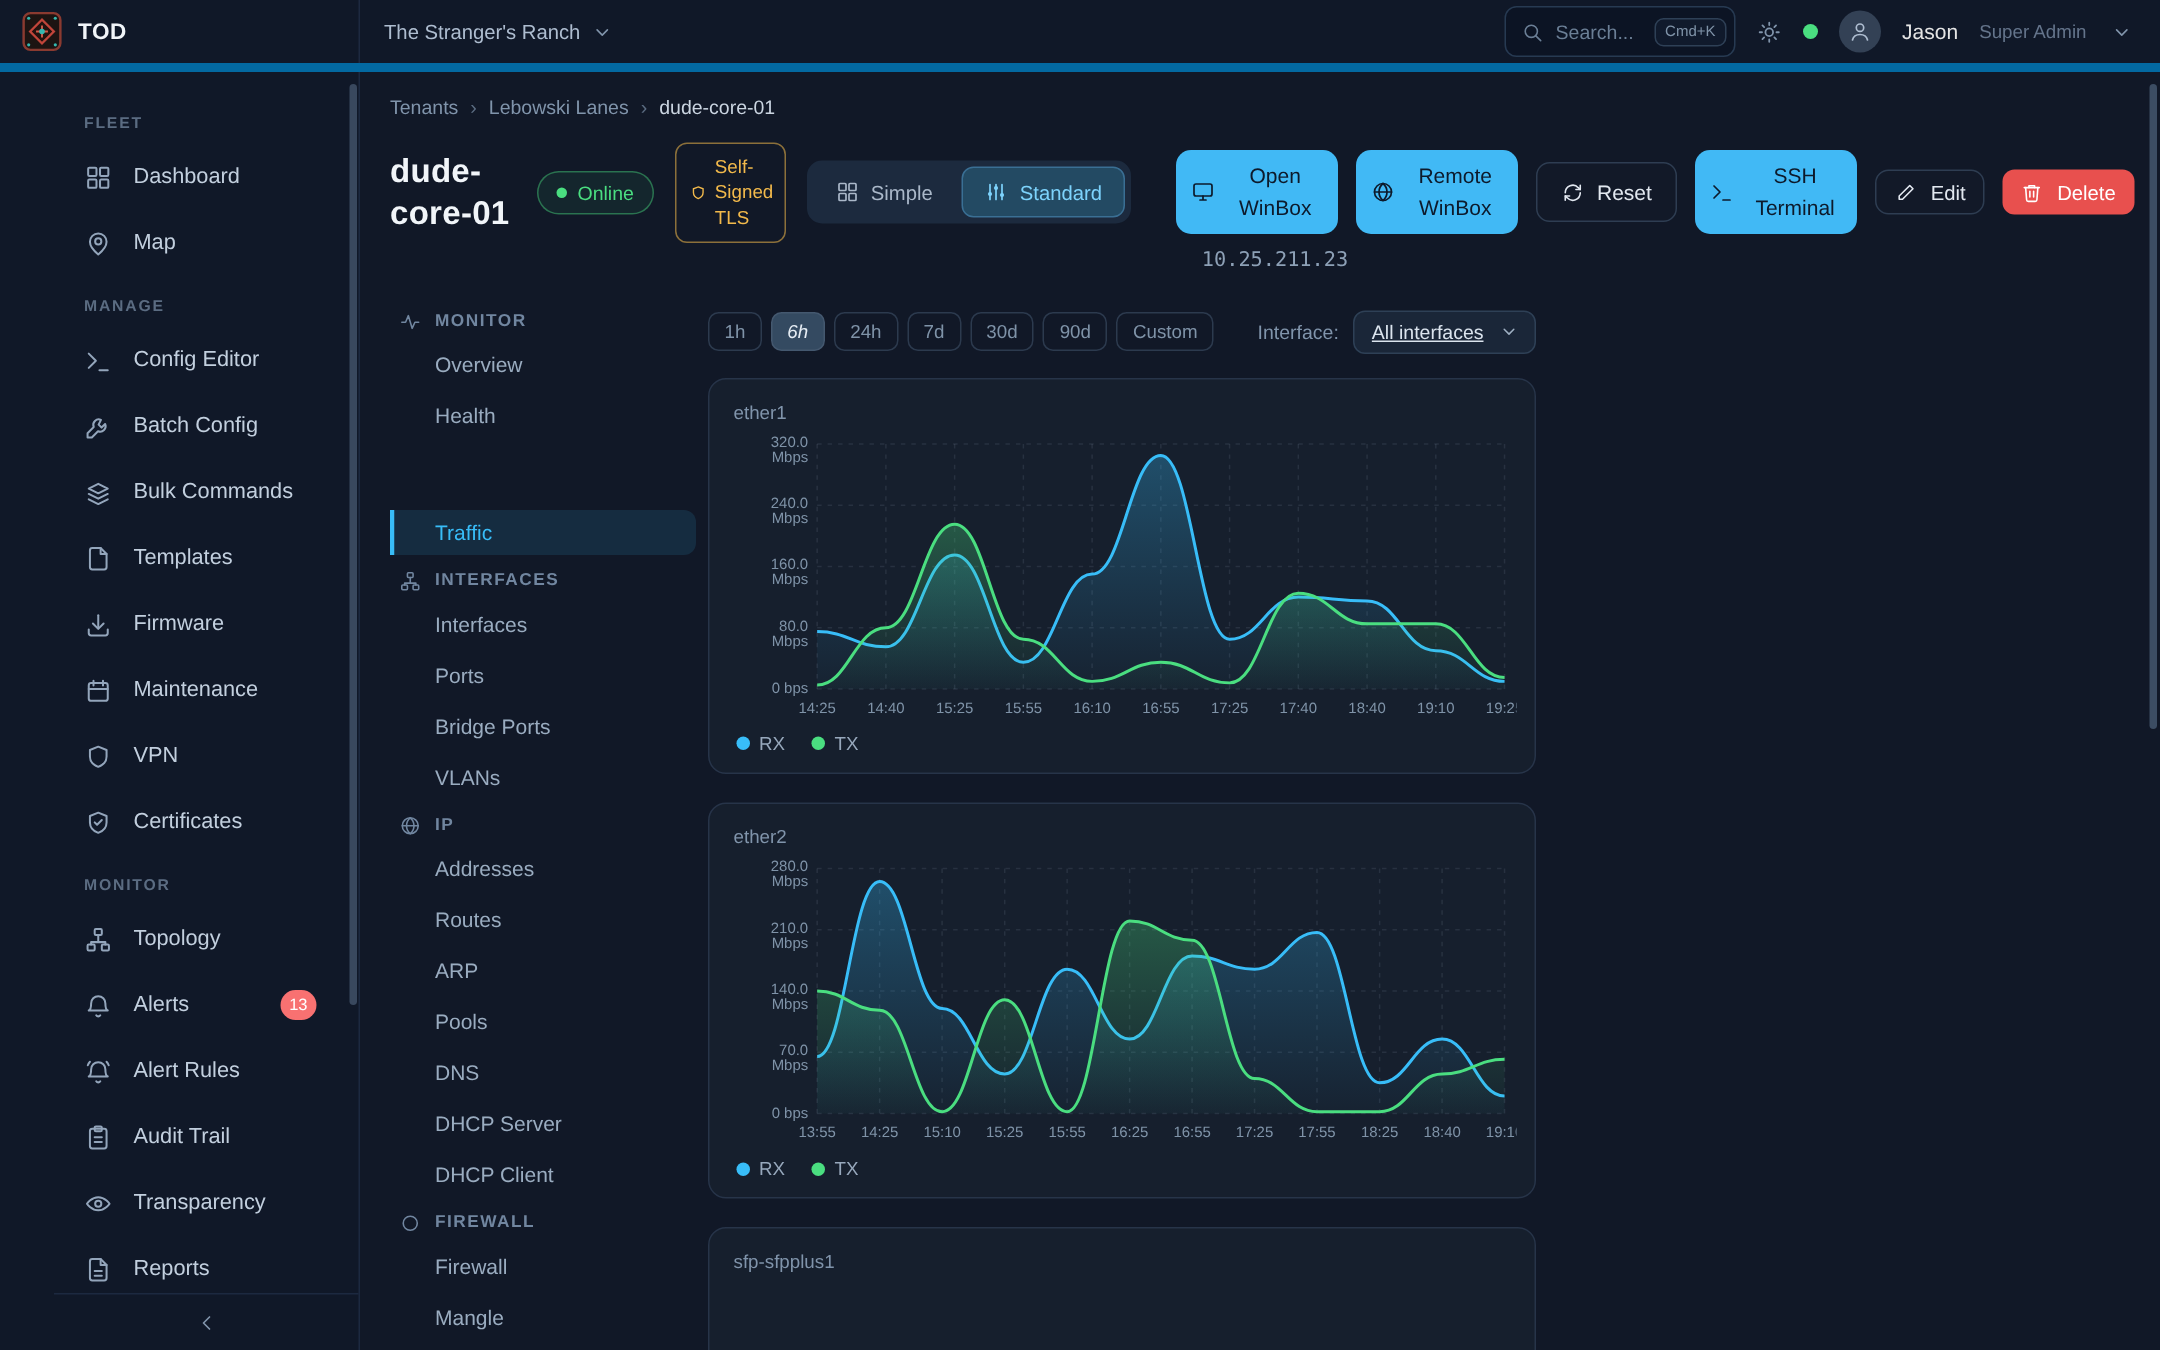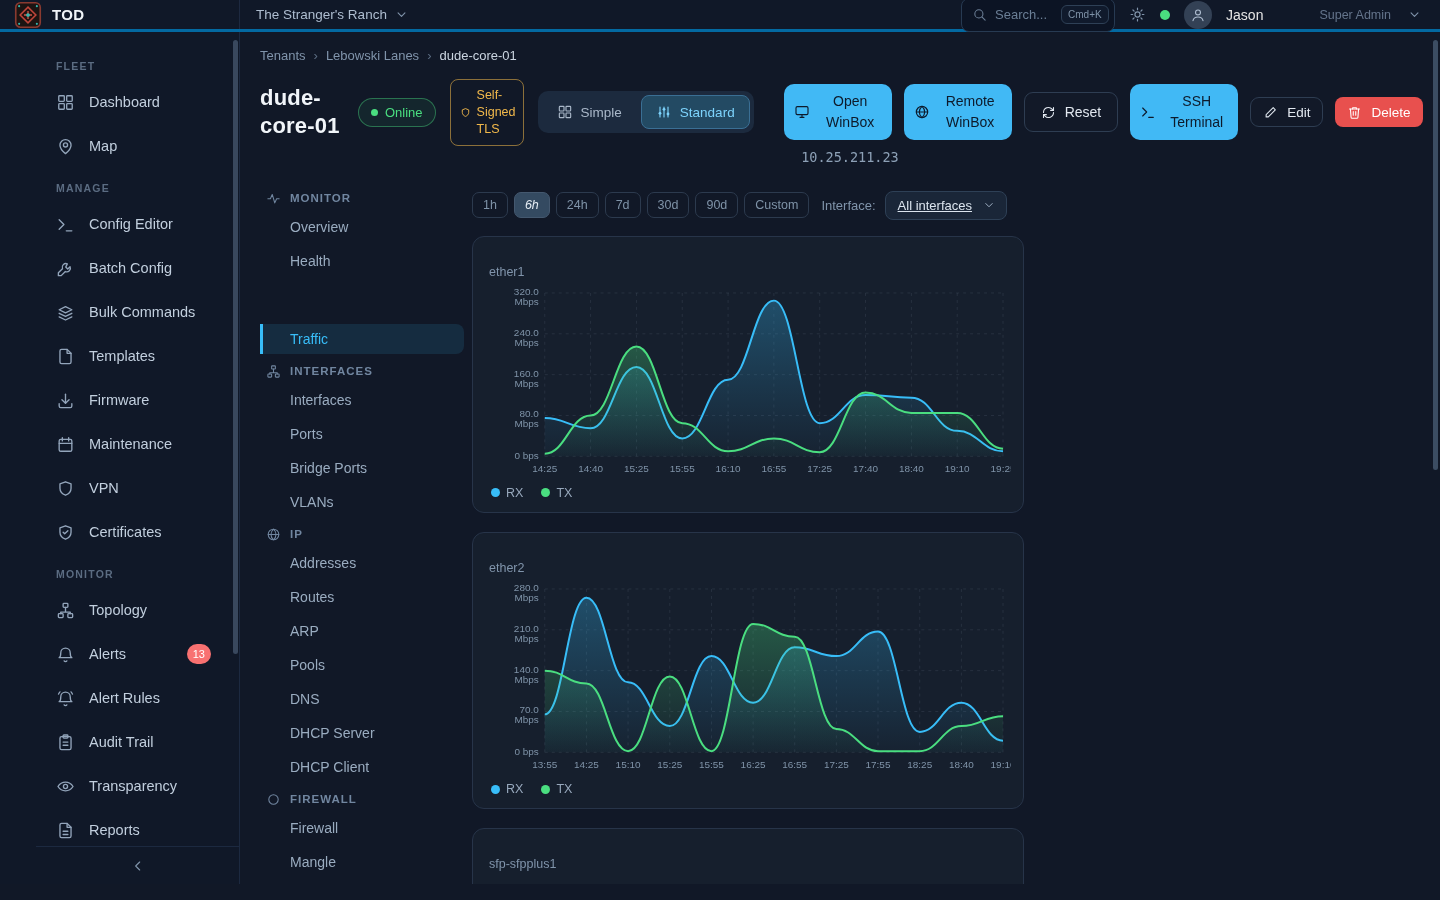--- a/index.html
+++ b/index.html
@@ -6,22 +6,22 @@
   html,body { width:1440px; height:900px; overflow:hidden; }
   body {
     font-family:"Liberation Sans", sans-serif;
     background:#111827; color:#e2e8f0;
     -webkit-font-smoothing:antialiased;
   }
   .app { width:1440px; height:900px; position:relative; overflow:hidden; background:#111827; }
 
   
   .topbar {
-    height:32px; display:flex; align-items:center;
-    background:#101828; border-bottom:3px solid #0369a1;
+    height:48px; display:flex; align-items:center;
+    background:#101828; border-bottom:6px solid #0369a1;
   }
   .topbar-left {
     width:240px; height:100%; flex:0 0 240px; display:flex; align-items:center;
     gap:10px; padding-left:14px; border-right:1px solid #1d2940;
   }
   .logo-tile { width:28px; height:28px; flex:0 0 28px; }
   .logo-text { font-weight:bold; font-size:15px; letter-spacing:0.4px; color:#f1f5f9; }
   .tenant {
     display:flex; align-items:center; gap:7px; margin-left:16px;
     color:#aebdd0; font-size:13.5px; cursor:pointer;
@@ -42,21 +42,21 @@
     font-size:10px; color:#7f93a8; border:1px solid #2e4056; border-radius:6px;
     padding:3px 6px; white-space:nowrap; background:#101a2c;
   }
   .theme-toggle { color:#8094ab; display:flex; cursor:pointer; }
   .conn-dot { width:10px; height:10px; border-radius:50%; background:#4ade80; }
   .avatar {
     width:28px; height:28px; border-radius:50%; background:#334155; color:#aebdd0;
     display:flex; align-items:center; justify-content:center;
   }
   .user-name { font-size:14px; color:#e5e5e5; }
-  .user-role { font-size:12.5px; color:#64748b;margin-left:42px; }
+  .user-role { font-size:12.5px; color:#64748b; }
   .user-chev { color:#8094ab; display:flex; margin-left:2px; }
 
   
   .shell { display:flex; height:852px; position:relative; }
 
   
   .sidebar {
     width:240px; flex:0 0 240px; background:#101828; border-right:1px solid #1c2940;
     position:relative; display:flex; flex-direction:column;padding-left:36px;
   }
@@ -148,40 +148,40 @@
     height:30px; margin:4px 0; display:flex; align-items:center; padding-left:27px;
     font-size:14px; color:#9aacc0; cursor:pointer; border-left:3px solid transparent;
     border-radius:0 8px 8px 0;
   }
   .subnav-item.active {
     color:#38bdf8; background:rgba(56,189,248,0.12); border-left-color:#38bdf8;margin-top:48px;
   }
 
   
   .charts-col { width:552px; flex:0 0 552px; }
-  .filters { display:flex; align-items:center; margin:4px 17px 16px 0; }
+  .filters { display:flex; align-items:center; margin:4px 0 16px 0; }
   .ranges { display:flex; gap:6px; }
   .range-btn {
     padding:5px 10px; border:1px solid #2c3a4e; border-radius:7px; font-size:12.5px;
     color:#7f93a8; cursor:pointer; background:transparent;
   }
   .range-btn.active { background:#344a61; color:#e6edf4; border-color:#44586f;font-style:italic; }
   .iface { margin-left:auto; display:flex; align-items:center; gap:9px; }
   .iface-label { font-size:13px; color:#8094ab; }
   .iface-select {
     display:flex; align-items:center; gap:10px; background:#1a2638; border:1px solid #2e4056;
     border-radius:8px; padding:6px 10px 6px 12px; font-size:13px; color:#dbe4ee; cursor:pointer;text-decoration:underline;
   }
   .iface-select .chev { display:flex; color:#9fb0c3; }
 
   .panel {
     background:#161f2d; border:1px solid #273449; border-radius:12px;
     padding:12px 12px 8px 12px; margin-bottom:19px;
   }
-  .panel-title { font-size:12.5px; color:#8094ab; margin:16px 0 2px 4px; }
+  .panel-title { font-size:12.5px; color:#8094ab; margin:3px 0 2px 4px; }
   .panel svg { display:block; }
   .panel svg .grid { stroke:rgba(148,163,184,0.14); stroke-dasharray:3 4; stroke-width:1; }
   .panel svg .tick { fill:#7f93a8; font-size:10px; font-family:"Liberation Sans",sans-serif; }
   .legend { display:flex; gap:18px; padding:4px 0 4px 6px; }
   .legend-item { display:flex; align-items:center; gap:6px; font-size:12.5px; color:#97a8bc; }
   .legend-item .dot { width:9px; height:9px; border-radius:50%; }
   .panel.stub { min-height:230px; }
 </style>
 </head>
 <body>

